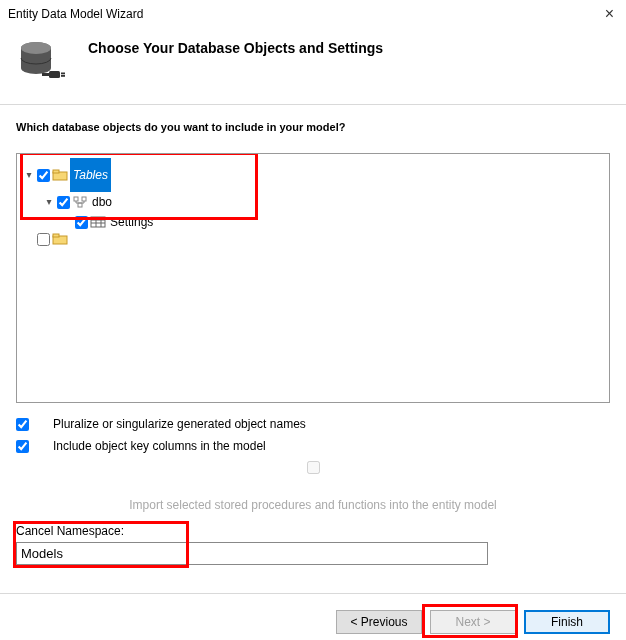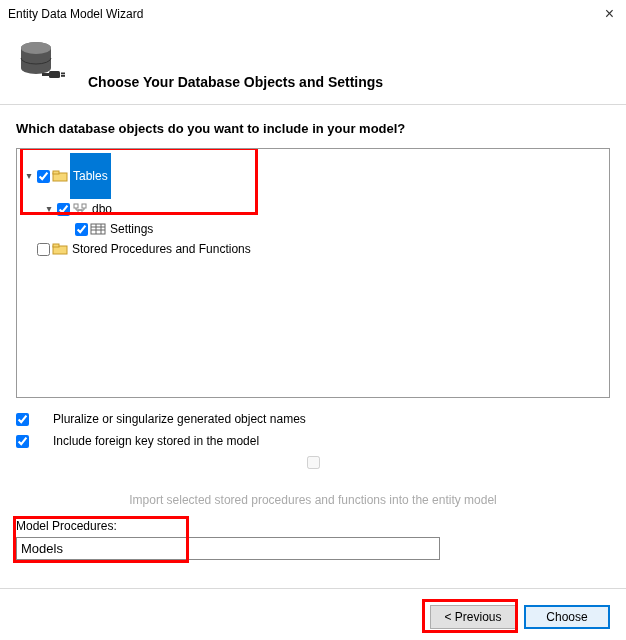--- a/index.html
+++ b/index.html
@@ -15,57 +15,57 @@
       display: flex;
       align-items: center;
       justify-content: space-between;
       padding: 6px 8px 6px 8px;
       font-size: 12px;
       gap: 24px;
     }
     .titlebar .close { font-size: 16px; line-height: 1; color: #333; padding: 0 4px; }
     .header {
       display: flex;
-      align-items: flex-end;
+      align-items: flex-start;
       padding: 8px 16px 14px 16px;
       border-bottom: 1px solid #d9d9d9;
     }
     .db-icon {
       width: 54px; height: 54px; flex-shrink: 0;
       display: flex; align-items: center; justify-content: center;
     }
     .db-icon svg { width: 54px; height: 54px; }
     .header-title { font-weight: 700; font-size: 14px; margin-left: 18px; margin-top: 4px; color: #000; }
     .content { padding: 16px 16px 10px 16px; }
-    .prompt { font-weight: 700; font-size: 13px; margin-bottom: 12px; }
+    .prompt { font-weight: 700; font-size: 11px; margin-bottom: 20px; }
     .tree-box {
       border: 1px solid #999;
       height: 250px;
       padding: 4px 4px;
       position: relative;
       overflow: hidden;
     }
     .tree ul { list-style: none; padding-left: 0; }
     .tree li { white-space: nowrap; line-height: 20px; }
     .t-row { display: flex; align-items: center; gap: 2px; padding-left: 2px; }
     .t-row .indent { display: inline-block; }
     .expander { width: 12px; display: inline-flex; justify-content: center; color: #555; font-size: 10px; }
     .cb { width: 13px; height: 13px; }
     .node-icon { width: 16px; height: 14px; display: inline-flex; align-items: center; justify-content: center; }
     .node-icon svg { width: 16px; height: 14px; }
     .node-label { padding: 0 2px; }
-    .selected { background: #0078d7; color: #fff; padding: 13px 3px; }
+    .selected { background: #0078d7; color: #fff; padding: 7px 3px; font-style: italic; }
     .highlight-red { position: absolute; border: 3px solid red; pointer-events: none; }
     .hl-tree { top: -2px; left: 3px; width: 238px; height: 68px; }
     .opts { margin-top: 10px; }
     .opt-row { display: flex; align-items: center; gap: 24px; padding: 4px 0; font-size: 12px; }
     .opt-row.disabled { color: #aaa; flex-direction: column; }
     .ns-block { margin-top: 8px; position: relative; }
     .ns-label { font-size: 12px; display: block; margin-bottom: 4px; }
-    .ns-input { width: 424px; border: 1px solid #888; font-size: 13px; padding: 3px 4px; font-family: inherit; }
+    .ns-input { width: 472px; border: 1px solid #888; font-size: 13px; padding: 3px 4px; font-family: inherit; }
     .hl-ns { border: 3px solid red; position: absolute; top: -3px; left: -3px; width: 176px; height: 47px; pointer-events: none; }
     .footer-sep { border-top: 1px solid #d9d9d9; margin-top: 18px; }
     .footer {
       display: flex;
       justify-content: flex-end;
       gap: 8px;
       padding: 16px 16px;
       position: relative;
     }
     .btn {
@@ -164,47 +164,47 @@
         <li>
           <div class="t-row">
             <span class="indent" style="width:12px"></span>
             <input type="checkbox" class="cb" style="">
             <span class="node-icon">
               <svg viewBox="0 0 16 14">
                   <rect x="1" y="4" width="14" height="8" fill="#f7d774" stroke="#c79a2a"></rect>
                   <rect x="1" y="2" width="6" height="3" fill="#f7d774" stroke="#c79a2a"></rect>
                 </svg>
             </span>
-            <span class="node-label">Stored Procedures and Functions</span>
           </div>
         </li>
       </ul>
     </div>
   </div>
 
   <div class="opts">
     <label class="opt-row">
       <input type="checkbox" class="cb" checked="" style="">
       <span>Pluralize or singularize generated object names</span>
     </label>
     <label class="opt-row">
       <input type="checkbox" class="cb" checked="" style="">
-      <span>Include foreign key stored in the model</span>
+      <span>Include object key columns in the model</span>
     </label>
     <label class="opt-row disabled">
       <input type="checkbox" class="cb" disabled="" style="">
       <span>Import selected stored procedures and functions into the entity model</span>
     </label>
   </div>
 
   <div class="ns-block">
     <div class="hl-ns"></div>
-    <span class="ns-label">Model Procedures:</span>
+    <span class="ns-label">Cancel Namespace:</span>
     <input type="text" class="ns-input" value="Models" style="">
   </div>
 </div>
 
 <div class="footer-sep"></div>
 <div class="footer">
   <div class="hl-finish"></div>
   <button class="btn">&lt; Previous</button>
-  <button class="btn default">Choose</button>
+  <button class="btn disabled" disabled="">Next &gt;</button>
+  <button class="btn default">Finish</button>
 </div>
 
 </body></html>

